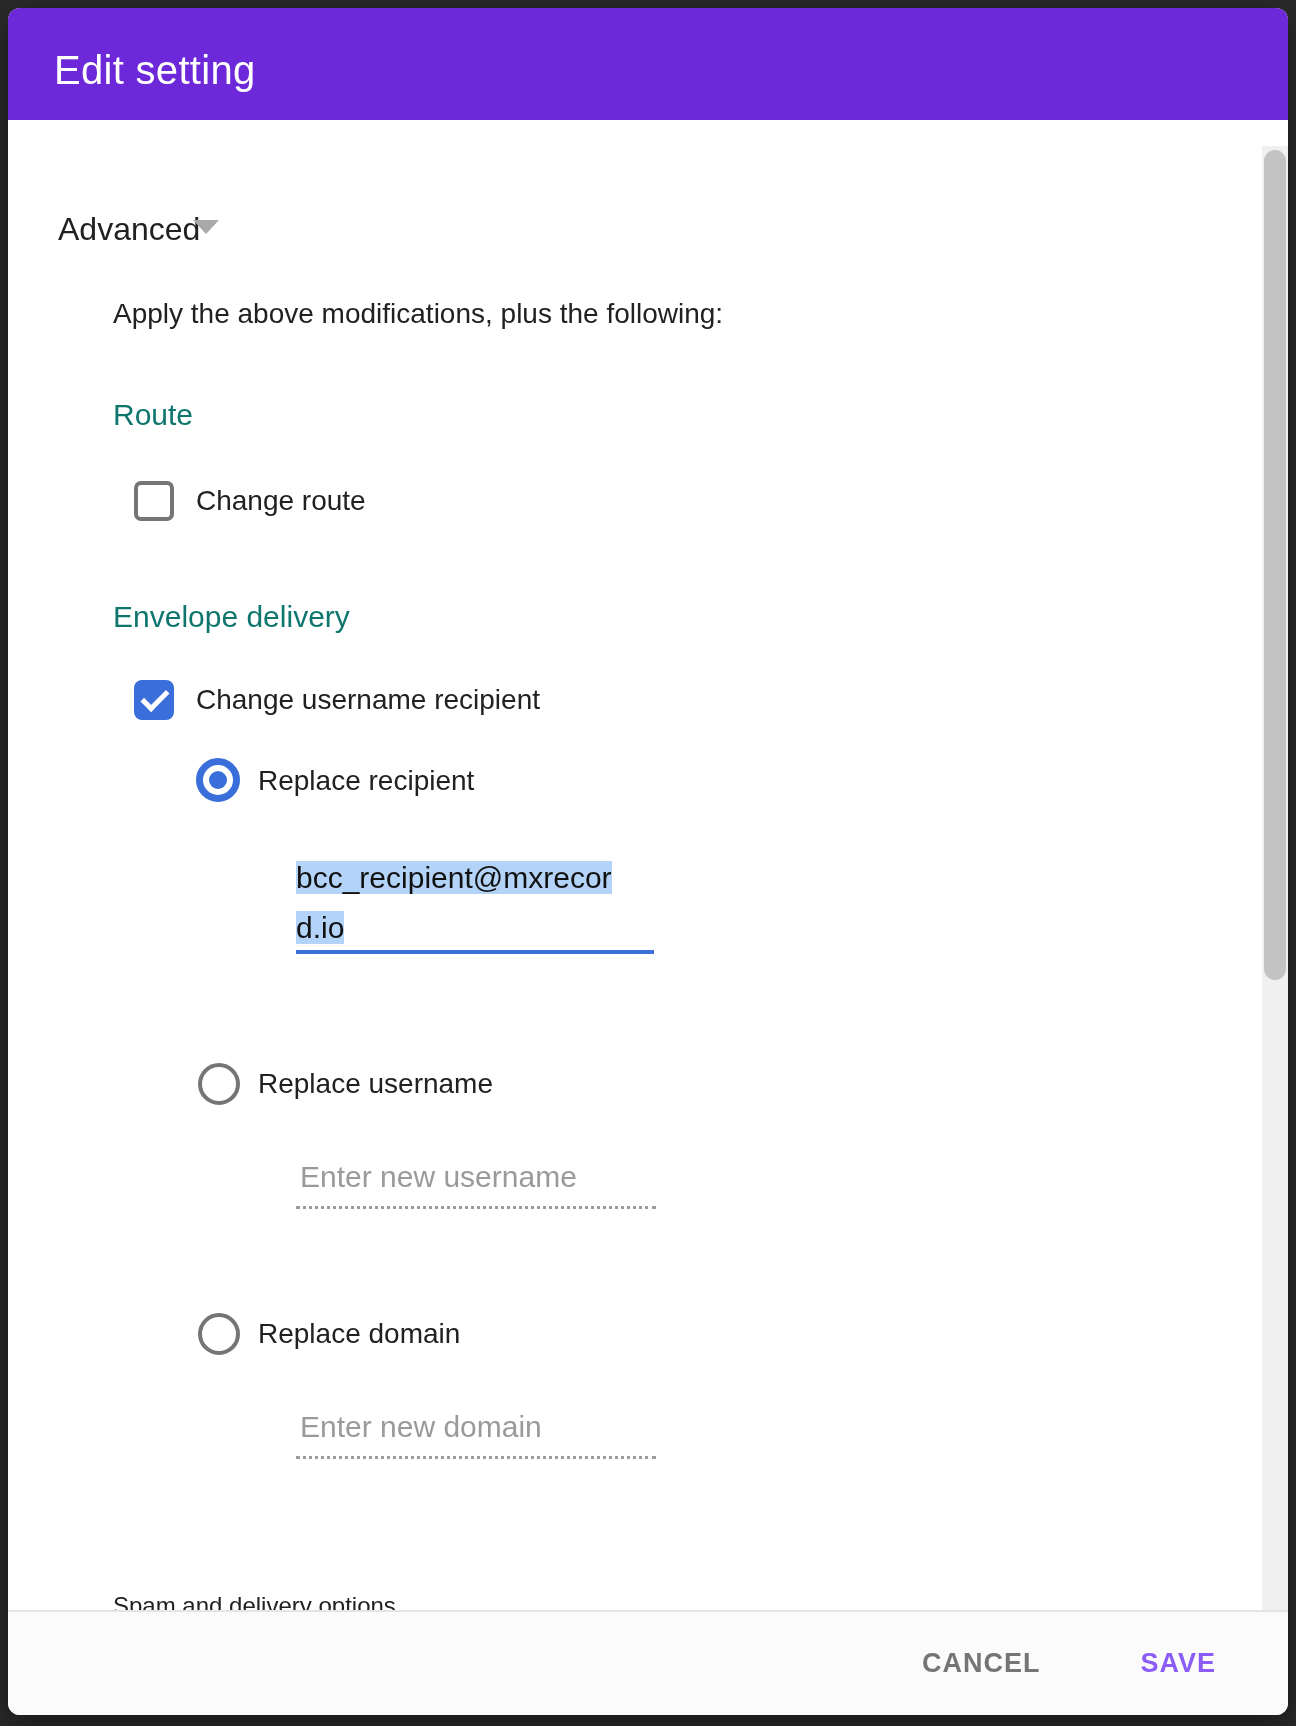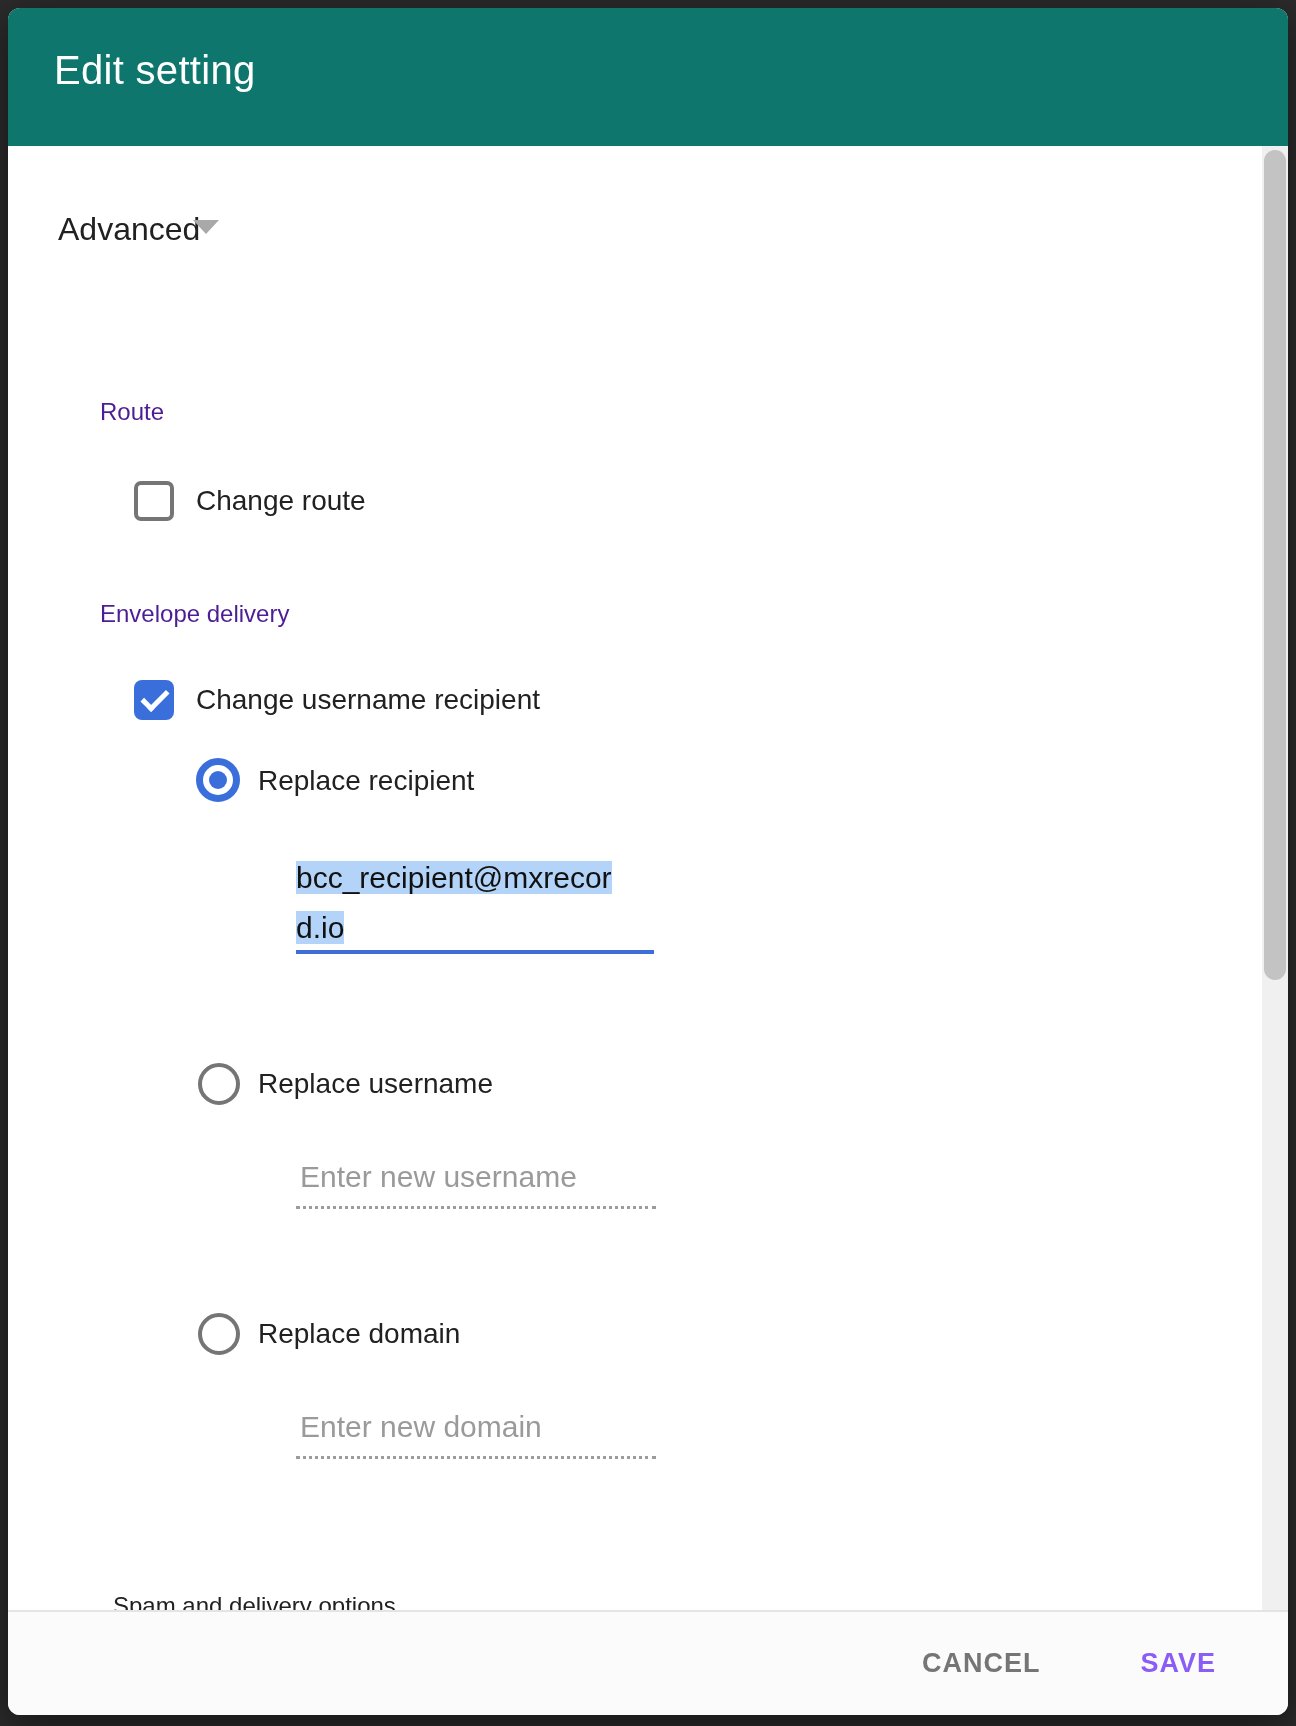--- a/index.html
+++ b/index.html
@@ -10,36 +10,36 @@
     color:#212121;
     position:relative;
     overflow:hidden;
   }
   .dialog{
     position:absolute;left:8px;top:8px;width:1280px;height:1707px;
     background:#ffffff;border-radius:12px;overflow:hidden;
     box-shadow:0 10px 40px rgba(0,0,0,.5);
   }
   .header{
-    position:absolute;left:0;top:0;right:0;height:138px;
-    background:#0f766e;z-index:3;
+    position:absolute;left:0;top:0;right:0;height:112px;
+    background:#6d28d9;z-index:3;
   }
   .header .title{
     position:absolute;left:46px;top:40px;
     font-size:40px;color:#ffffff;letter-spacing:.3px;
   }
   .advanced-row{position:absolute;left:50px;top:203px;height:40px;cursor:pointer;}
   .advanced-label{font-size:32px;color:#212121;display:inline-block;}
   .dd-arrow{
     position:absolute;left:135px;top:9px;width:0;height:0;
     border-left:13px solid transparent;border-right:13px solid transparent;
     border-top:14px solid #a9a9a9;
   }
   .intro{position:absolute;left:105px;top:290px;font-size:28px;}
-  .section-heading{position:absolute;left:92px;font-size:24px;color:#4c1d95;}
+  .section-heading{position:absolute;left:105px;font-size:30px;color:#0f766e;}
   .cb{
     position:absolute;width:40px;height:40px;box-sizing:border-box;
     border:4px solid #757575;border-radius:7px;background:#fff;cursor:pointer;
   }
   .cb.checked{border:none;background:#3a6fdb;border-radius:8px;}
   .cb.checked::after{
     content:"";position:absolute;left:8px;top:10px;width:21px;height:10px;
     border-left:5px solid #fff;border-bottom:5px solid #fff;
     transform:rotate(-45deg);
   }
@@ -100,20 +100,21 @@
 
   <div class="header">
     <div class="title">Edit setting</div>
   </div>
 
   <div class="advanced-row">
     <span class="advanced-label">Advanced</span>
     <span class="dd-arrow"></span>
   </div>
 
+  <div class="intro">Apply the above modifications, plus the following:</div>
 
   <div class="section-heading" style="top:390px;">Route</div>
   <div class="cb" style="left:126px;top:473px;"></div>
   <div class="ctrl-label" style="left:188px;top:473px;">Change route</div>
 
   <div class="section-heading" style="top:592px;">Envelope delivery</div>
   <div class="cb checked" style="left:126px;top:672px;">
     <span></span>
   </div>
   <div class="ctrl-label" style="left:188px;top:672px;">Change username recipient</div>

